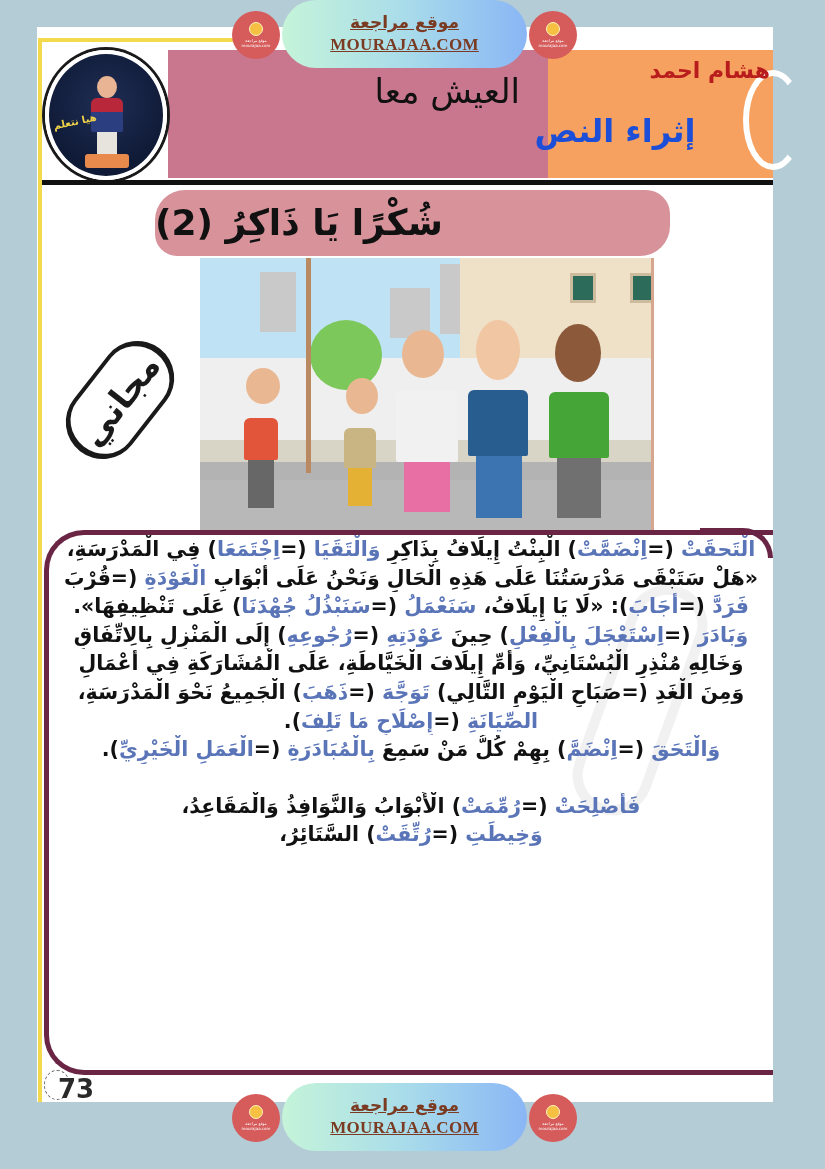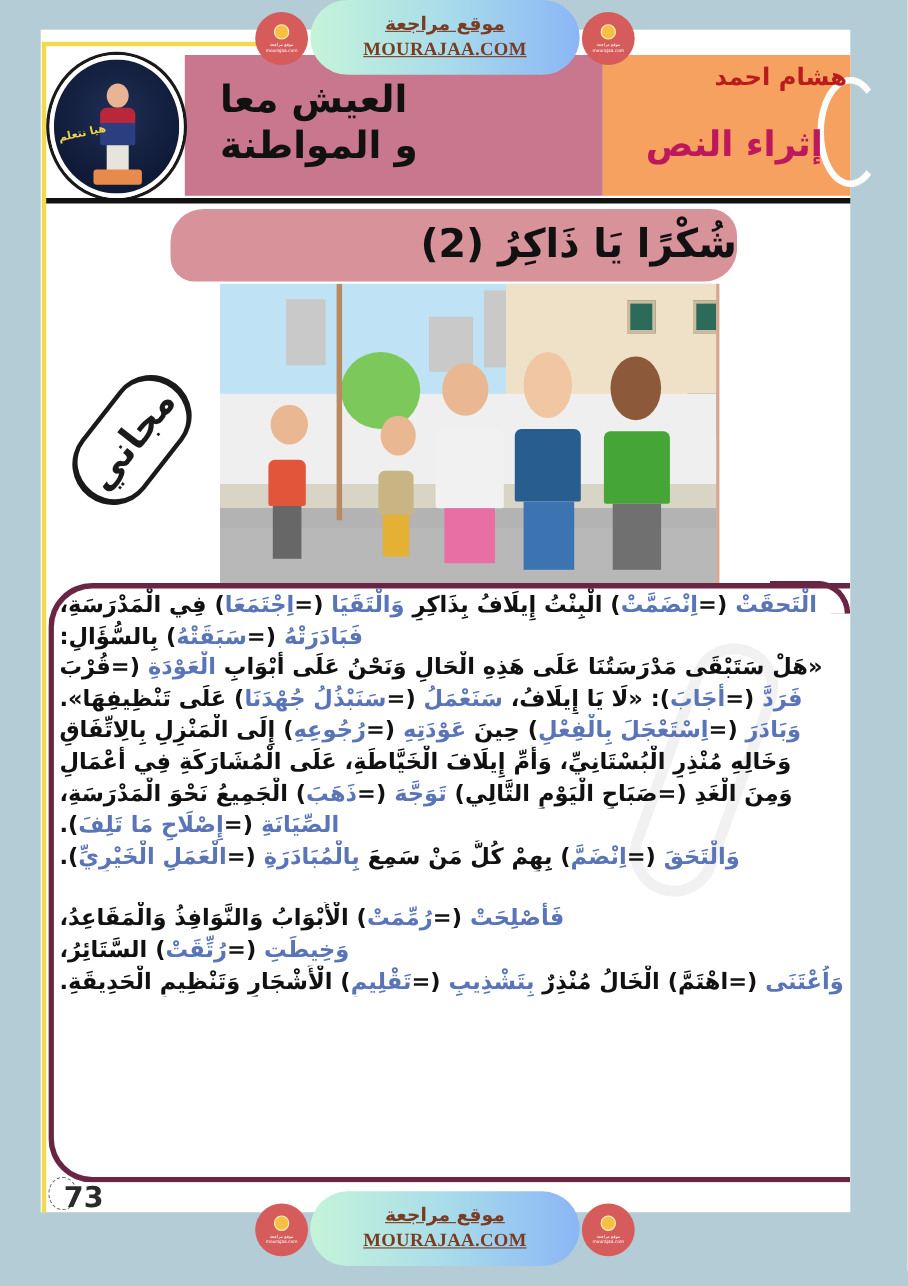--- a/index.html
+++ b/index.html
@@ -38,30 +38,30 @@
     position: absolute; left: 168px; top: 50px; width: 380px; height: 128px; background: #c9778e;
   }
   .band-orange {
     position: absolute; left: 548px; top: 50px; width: 225px; height: 128px; background: #f6a15f;
   }
   .band-orange .arc {
     position:absolute; right:-30px; top:20px; width:60px; height:100px; border-radius:50%;
     border:6px solid #ffffff; border-right-color: transparent;
   }
   .header-title {
-    position: absolute; left: 200px; top: 70px; width: 320px; text-align: left;
-    font-size: 34px; font-weight: bold; color: #111; line-height: 42px; direction: rtl;
+    position: absolute; left: 200px; top: 70px; width: 320px; text-align: right;
+    font-size: 34px; font-weight: normal; color: #111; line-height: 42px; direction: rtl;
   }
   .author-name {
     position: absolute; left: 560px; top: 58px; width: 210px; 
     font-size: 22px; font-weight: bold; color: #b91c1c; direction: rtl;
   }
   .section-label {
-    position: absolute; left: 587px; top: 112px; width: 180px; text-align: left;
-    font-size: 32px; font-weight: bold; color: #be185d; direction: rtl;
+    position: absolute; left: 525px; top: 112px; width: 180px; text-align: center;
+    font-size: 32px; font-weight: bold; color: #1d4ed8; direction: rtl;
   }
   .header-rule {
     position: absolute; left: 42px; top: 180px; width: 731px; height: 5px; background: #111;
   }
   
   .wm {
     position: absolute; left: 232px; width: 345px; height: 70px;
   }
   .wm-top { top: 0; }
   .wm-bottom { top: 1083px; }
@@ -88,21 +88,21 @@
     font-size: 5px; color:#7a3b22; display:flex; align-items:center; justify-content:center; font-weight:bold;
   }
   .wm-badge .tiny { font-size: 4px; color: #ffffff; line-height: 5px; margin-top: 2px; text-align:center; }
   
   .lesson-title-bg {
     position: absolute; left: 155px; top: 190px; width: 515px; height: 66px;
     background: #d7929a; border-radius: 30px 24px 30px 22px;
   }
   .lesson-title {
     position: absolute; left: 155px; top: 192px; width: 515px; height: 62px;
-    text-align: right; font-size: 36px; font-weight: bold; color: #111; direction: rtl; line-height: 62px;
+    text-align: left; font-size: 36px; font-weight: bold; color: #111; direction: rtl; line-height: 62px;
   }
   
   .stamp {
     position: absolute; left: 55px; top: 345px; width: 130px; height: 110px;
     transform: rotate(-52deg);
     display:flex; align-items:center; justify-content:center;
   }
   .stamp-frame {
     position:absolute; left:0; top:18px; width:130px; height:74px; border-radius: 37px;
     border-left: 6px solid #1a1a1a; border-right: 6px solid #1a1a1a;
@@ -135,21 +135,21 @@
     position: absolute; left: 44px; top: 530px; width: 729px; height: 545px;
     border: 5px solid #6a2444; border-right: none; border-radius: 40px 0 0 40px;
     border-bottom-width: 5px;
   }
   .textbox-top-right {
     position:absolute; left: 700px; top: 528px; width: 73px; height: 30px;
     border-top: 5px solid #6a2444; border-right: 5px solid #6a2444; border-radius: 0 30px 0 0;
   }
   .text-body {
     position: absolute; left: 50px; top: 535px; width: 722px;
-    direction: rtl; text-align: left;
+    direction: rtl; text-align: center;
     font-size: 20.5px; font-weight: bold; color: #111; line-height: 28.6px;
     font-family: "DejaVu Sans", sans-serif;
   }
   .text-body p { margin: 0; padding: 0 4px; white-space: nowrap; overflow: hidden; }
   .text-body .kw { color: #5a74b8; font-weight: bold; }
   .text-body .gap { height: 28px; }
   .page-num {
     position: absolute; left: 58px; top: 1074px; font-size: 26px; font-weight: bold; color: #2a2a2a;
     font-family: "DejaVu Sans", sans-serif;
   }
@@ -179,21 +179,20 @@
     <div class="head"></div>
       <div class="body"></div>
       <div class="legs"></div>
       <div class="box"></div>
   </div>
   <div class="logo-text">هيا نتعلم</div>
 </div>
 
 <div class="header-title">
   <div>العيش معا</div>
-  <div>و المواطنة</div>
 </div>
 <div class="author-name">هشام احمد</div>
 <div class="section-label">إثراء النص</div>
 <div class="header-rule"></div>
 
 <div class="lesson-title-bg"></div>
 <div class="lesson-title">شُكْرًا يَا ذَاكِرُ (2)</div>
 
 <div class="stamp">
   <div class="stamp-frame"></div>
@@ -245,32 +244,30 @@
     <div class="l" style="left:12px;top:134px;width:44px;height:60px;background:#707070;"></div>
   </div>
 </div>
 
 <div class="textbox"></div>
 <div class="textbox-top-right"></div>
 <div class="watermark-faint"></div>
 
 <div class="text-body" id="text-body">
     <p><span class="kw">الْتَحقَتْ</span><span> (=</span><span class="kw">اِنْضَمَّتْ</span><span>) الْبِنْتُ إِيلَافُ بِذَاكِرٍ </span><span class="kw">وَالْتَقَيَا</span><span> (=</span><span class="kw">اِجْتَمَعَا</span><span>) فِي الْمَدْرَسَةِ،</span></p>
-    <p><span class="kw">فَبَادَرَتْهُ</span><span> (=</span><span class="kw">سَبَقَتْهُ</span><span>) بِالسُّؤَالِ:</span></p>
     <p><span>«هَلْ سَتَبْقَى مَدْرَسَتُنَا عَلَى هَذِهِ الْحَالِ وَنَحْنُ عَلَى أَبْوَابِ </span><span class="kw">الْعَوْدَةِ</span><span> (=قُرْبَ</span></p>
     <p><span class="kw">فَرَدَّ</span><span> (=</span><span class="kw">أَجَابَ</span><span>): «لَا يَا إِيلَافُ، </span><span class="kw">سَنَعْمَلُ</span><span> (=</span><span class="kw">سَنَبْذُلُ جُهْدَنَا</span><span>) عَلَى تَنْظِيفِهَا».</span></p>
     <p><span class="kw">وَبَادَرَ</span><span> (=</span><span class="kw">اِسْتَعْجَلَ بِالْفِعْلِ</span><span>) حِينَ </span><span class="kw">عَوْدَتِهِ</span><span> (=</span><span class="kw">رُجُوعِهِ</span><span>) إِلَى الْمَنْزِلِ بِالِاتِّفَاقِ</span></p>
     <p><span>وَخَالِهِ مُنْذِرٍ الْبُسْتَانِيِّ، وَأُمِّ إِيلَافَ الْخَيَّاطَةِ، عَلَى الْمُشَارَكَةِ فِي أَعْمَالِ</span></p>
     <p><span>وَمِنَ الْغَدِ (=صَبَاحِ الْيَوْمِ التَّالِي) </span><span class="kw">تَوَجَّهَ</span><span> (=</span><span class="kw">ذَهَبَ</span><span>) الْجَمِيعُ نَحْوَ الْمَدْرَسَةِ،</span></p>
     <p><span class="kw">الصِّيَانَةِ</span><span> (=</span><span class="kw">إِصْلَاحِ مَا تَلِفَ</span><span>).</span></p>
     <p><span class="kw">وَالْتَحَقَ</span><span> (=</span><span class="kw">اِنْضَمَّ</span><span>) بِهِمْ كُلُّ مَنْ سَمِعَ </span><span class="kw">بِالْمُبَادَرَةِ</span><span> (=</span><span class="kw">الْعَمَلِ الْخَيْرِيِّ</span><span>).</span></p>
     <p class="gap"></p>
     <p><span class="kw">فَأُصْلِحَتْ</span><span> (=</span><span class="kw">رُمِّمَتْ</span><span>) الْأَبْوَابُ وَالنَّوَافِذُ وَالْمَقَاعِدُ،</span></p>
     <p><span class="kw">وَخِيطَتِ</span><span> (=</span><span class="kw">رُتِّقَتْ</span><span>) السَّتَائِرُ،</span></p>
-    <p><span class="kw">وَاُعْتَنَى</span><span> (=اهْتَمَّ) الْخَالُ مُنْذِرٌ </span><span class="kw">بِتَشْذِيبِ</span><span> (=</span><span class="kw">تَقْلِيمِ</span><span>) الْأَشْجَارِ وَتَنْظِيمِ الْحَدِيقَةِ.</span></p>
   </div>
 
 <div class="page-num-ornament"></div>
 <div class="page-num">73</div>
 
 <div class="wm wm-top">
   <div class="wm-badge left">
     <div class="dot"></div>
     <div class="tiny">موقع مراجعة mourajaa.com</div>
   </div>

